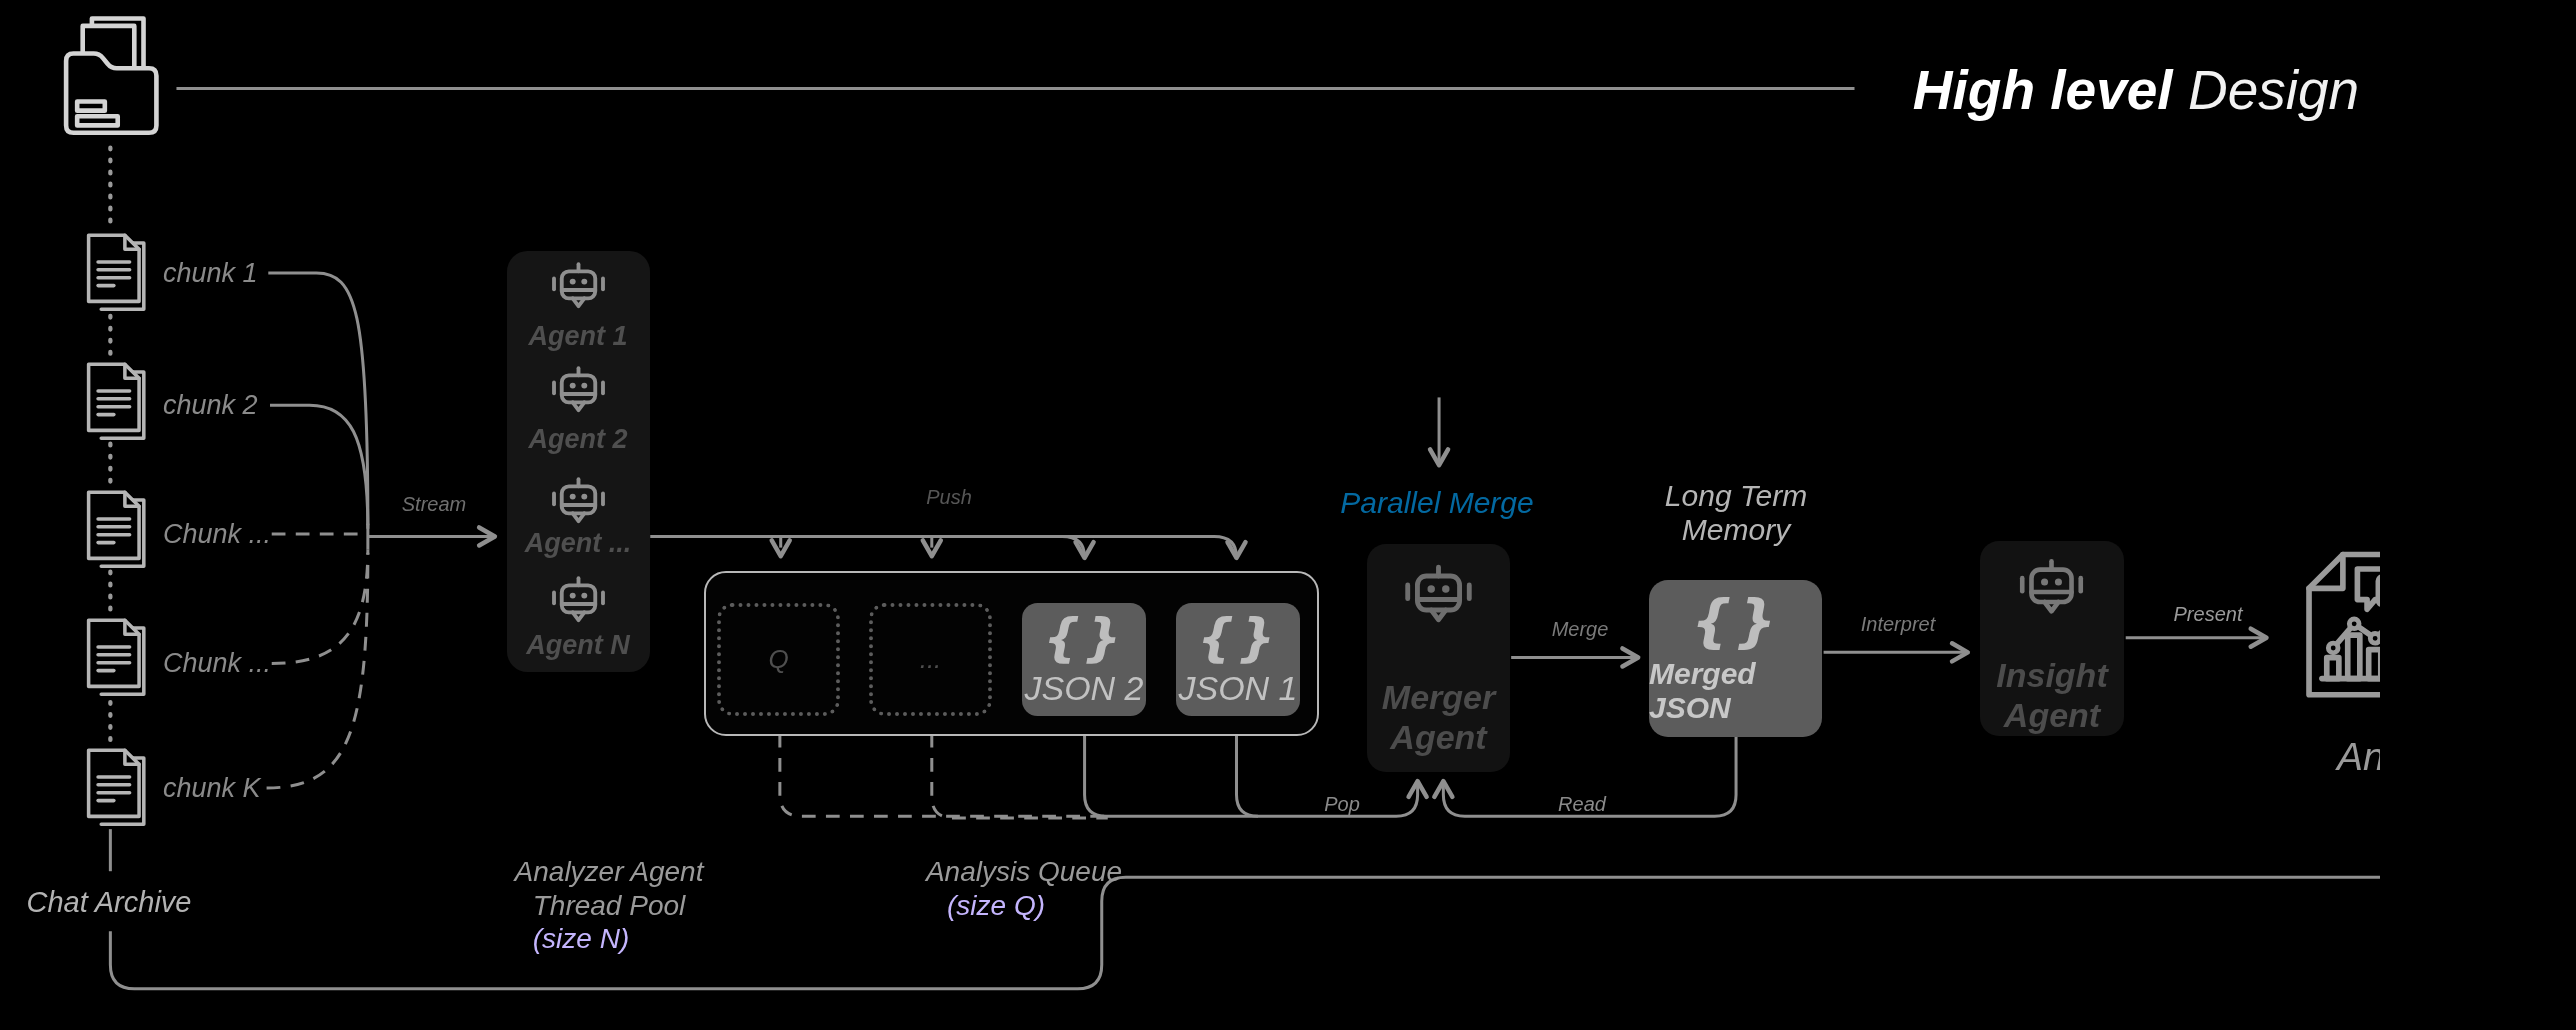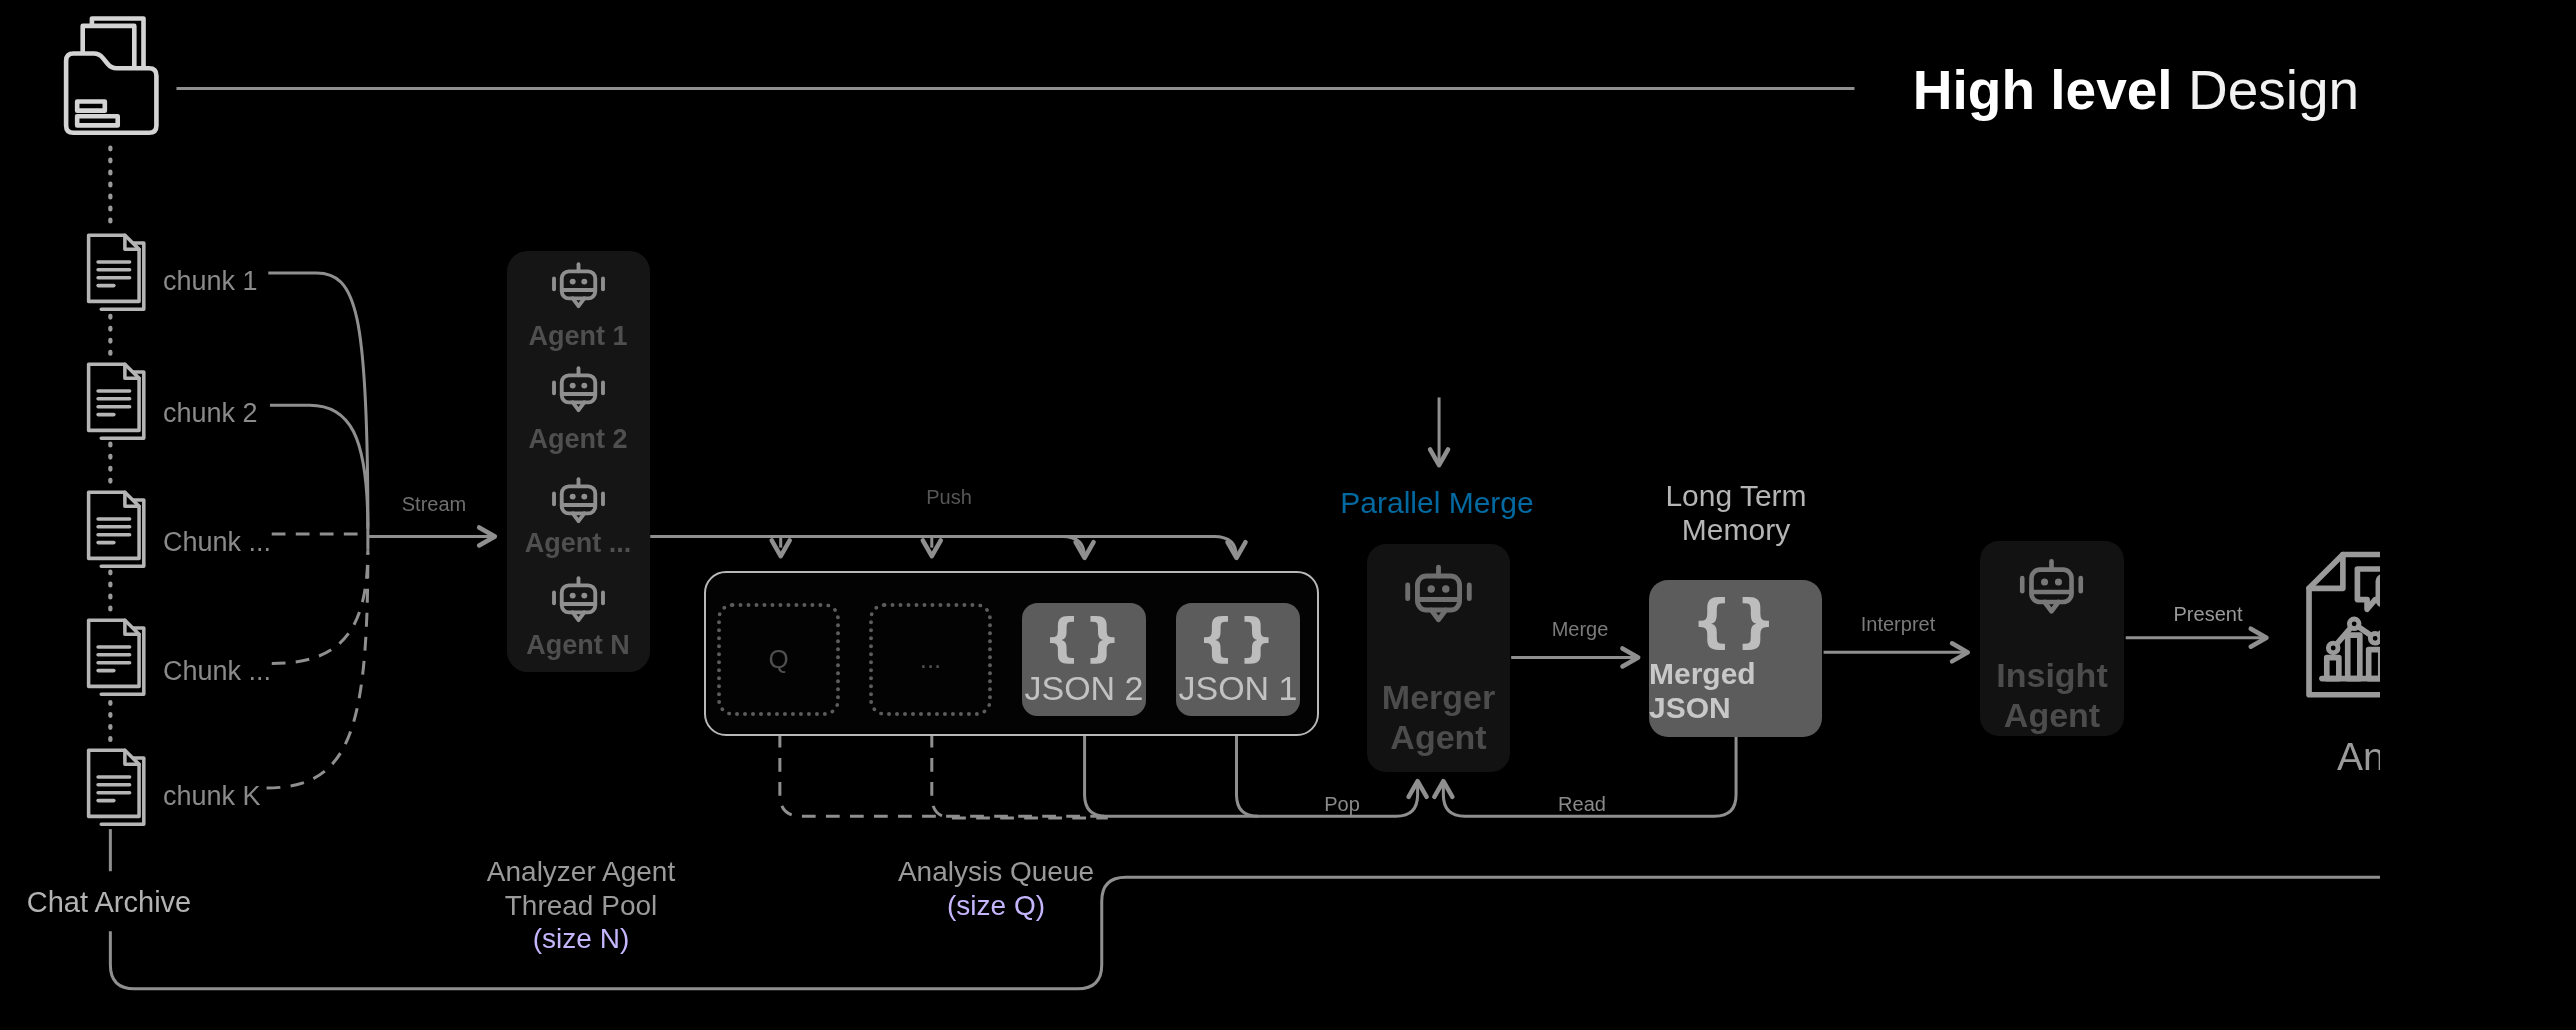--- a/index.html
+++ b/index.html
@@ -1,32 +1,32 @@
 <!DOCTYPE html>
 <html style="font-size:13.7px"><head>
 <meta charset="utf-8">
 <style>
   html,body{margin:0;padding:0;background:#000;}
   #stage{position:relative;width:2380px;height:1030px;background:#000;overflow:hidden;
-         font-family:"Liberation Sans",sans-serif;}
+         font-family:"Liberation Sans",sans-serif;font-style:italic;}
   svg{display:block;}
   .abs{position:absolute;}
   .lbl{position:absolute;transform:translateX(-50%);white-space:nowrap;text-align:center;
        font-family:"Liberation Sans",sans-serif;}
   
   .title{position:absolute;left:2136px;top:58px;transform:translateX(-50%);font-size:55px;color:#fff;white-space:nowrap;}
   .title .b{font-weight:800;}
   .title .l{font-weight:400;color:#f2f2f2;}
   
-  .chunk-lbl{font-size:27px;color:#8a8a8a;transform:none;text-align:left;margin-top:8px;}
+  .chunk-lbl{font-size:27px;color:#8a8a8a;transform:none;text-align:left;}
   .chat-archive{font-size:29px;color:#b3b3b3;}
   
   .pool{position:absolute;left:507px;top:251px;width:143px;height:421px;background:#151515;border-radius:20.6px;}
   .agent-lbl{font-size:27px;font-weight:700;color:#4f4f4f;}
-  .caption1{font-size:28px;color:#9a9a9a;}
+  .caption1{font-size:28px;color:#9a9a9a;margin-left:28px;}
   .caption-dim{font-size:28px;color:#c4b5fd;}
   
   .queue{position:absolute;left:704px;top:571px;width:611px;height:161px;border:2.6px solid #b8b8b8;border-radius:22px;background:#030303;}
   .slot-empty{position:absolute;top:30px;height:105px;border:4.3px dotted #5c5c5c;border-radius:15.5px;
               display:flex;align-items:center;justify-content:center;color:#4f4f4f;font-size:26px;}
   .slot-json{position:absolute;top:30px;height:113px;width:124px;background:#5c5c5c;border-radius:15.5px;
              display:flex;flex-direction:column;align-items:center;justify-content:center;}
   .brace{font-size:52px;font-weight:700;color:#bdbdbd;line-height:52px;letter-spacing:3.4px;font-family:"DejaVu Sans",sans-serif;}
   .slot-json .name{font-size:34px;color:#c2c2c2;margin-top:6.9px;}
   

